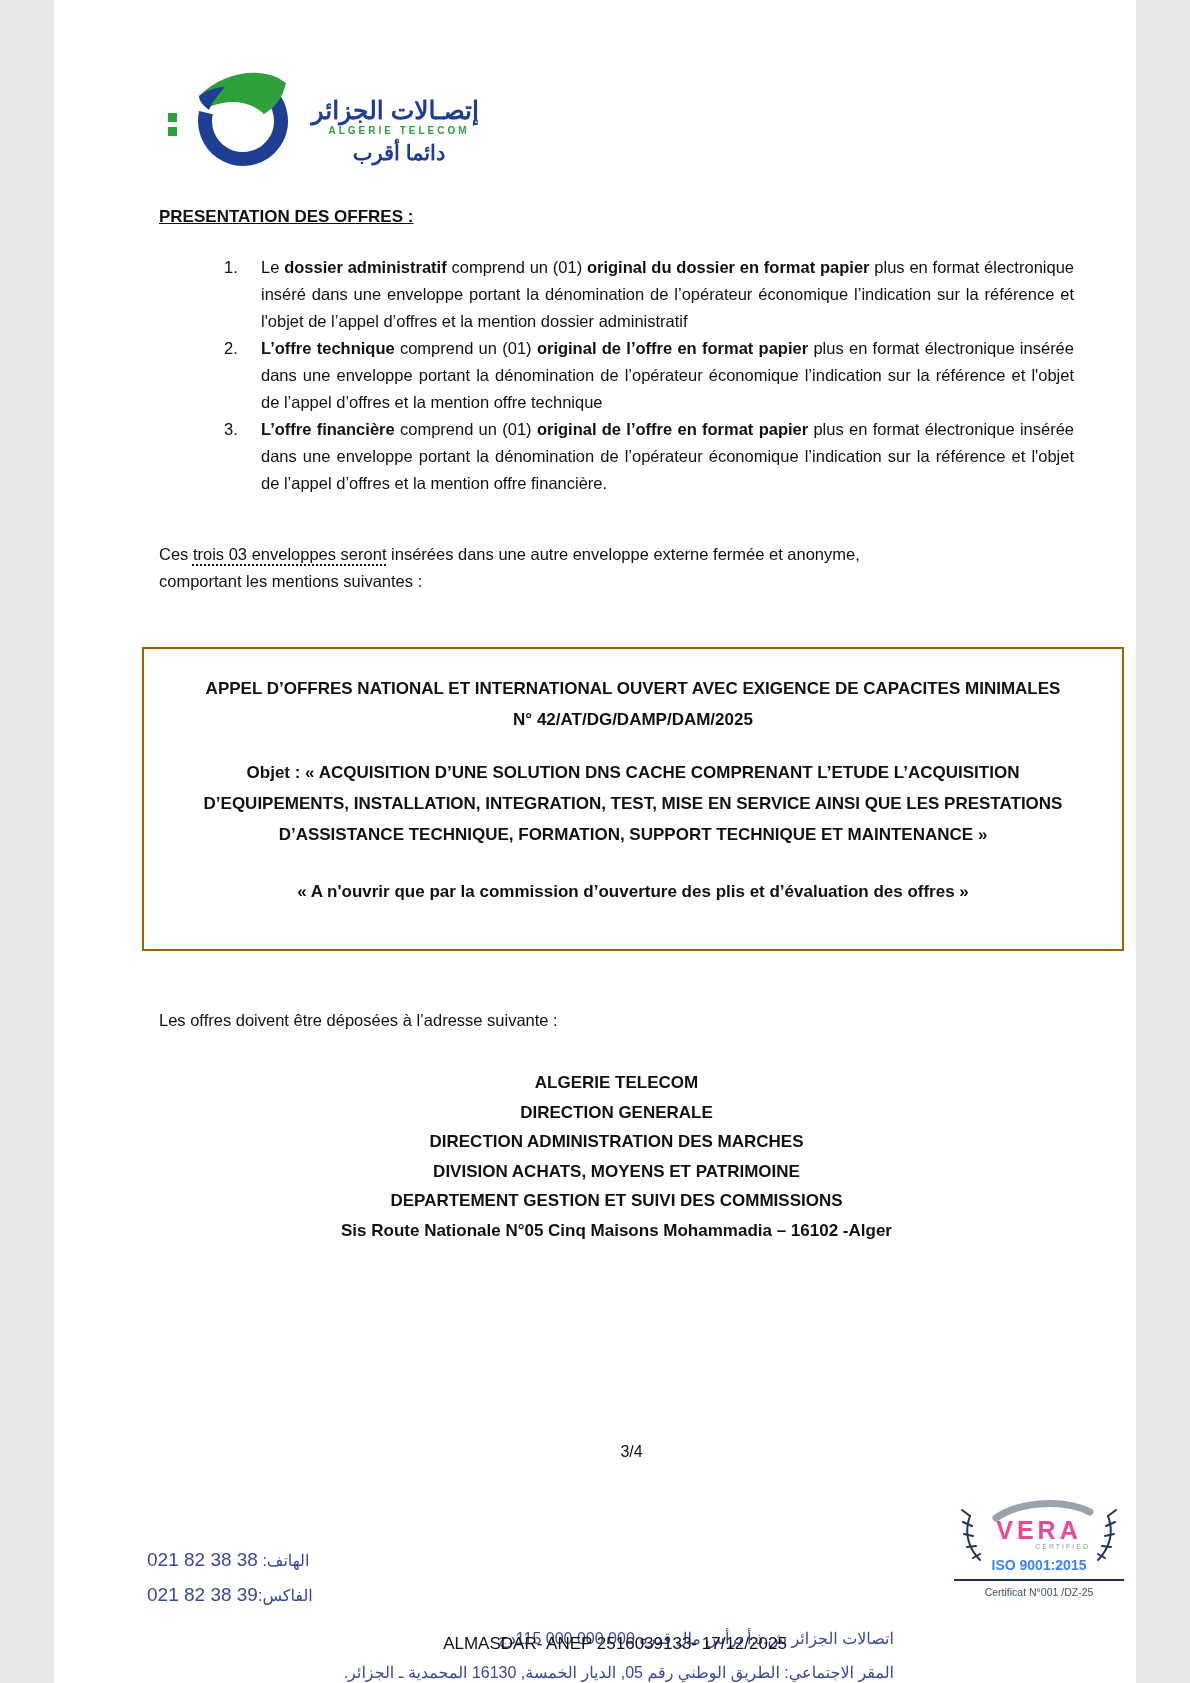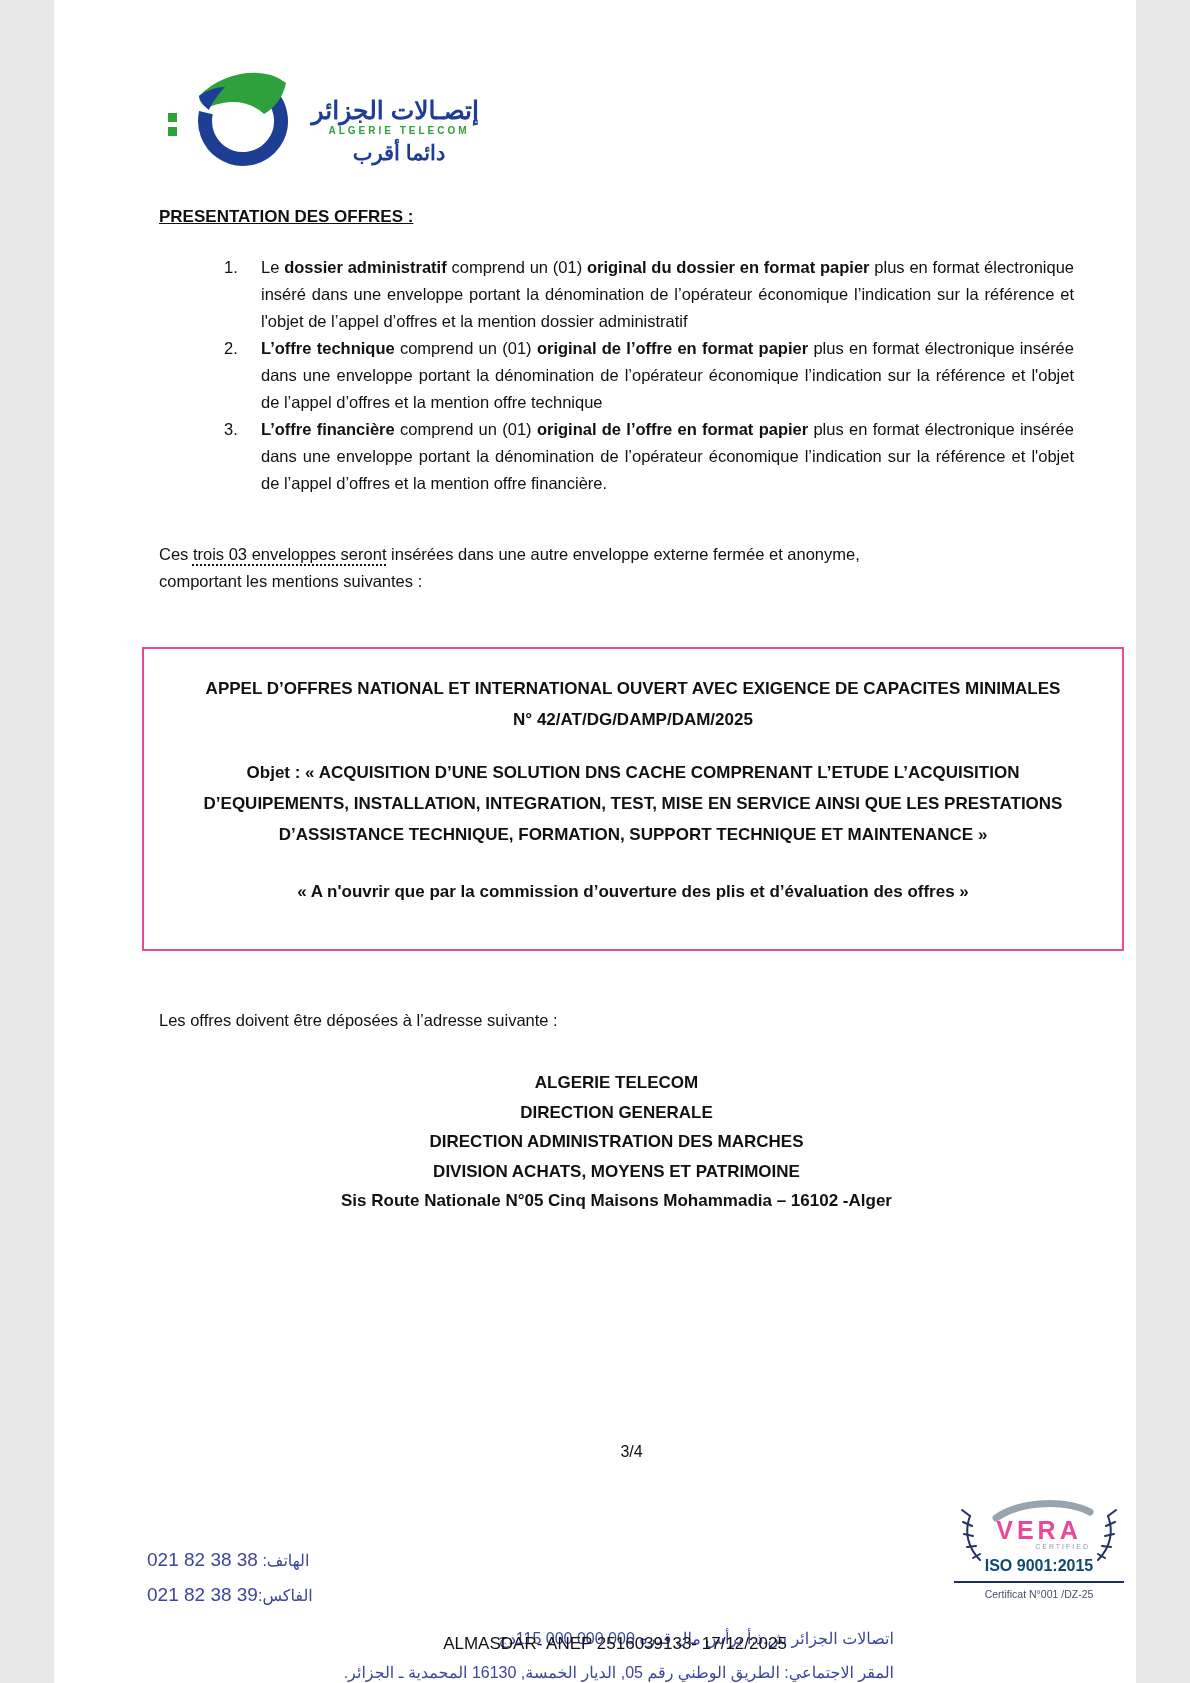--- a/index.html
+++ b/index.html
@@ -32,21 +32,21 @@
     text-decoration-style:dotted;
     text-decoration-thickness:2px;
     text-underline-offset:4px;
   }
   .para{margin-top:44px;}
   
   .notice{
     box-sizing:border-box;
     margin-top:52px;margin-left:-17px;
     width:982px;
-    border:2px solid #ec4899;
+    border:2px solid #a16207;
     padding:24px 16px 42px 16px;
     text-align:center;font-weight:bold;font-size:17px;line-height:31px;
   }
   .nb-object{margin:22px auto 0;max-width:912px;}
   .nb-warning{margin-top:26px;}
   .deposit{margin-top:56px;}
   .address{margin-top:34px;text-align:center;font-weight:bold;font-size:17px;line-height:29.5px;}
   
   .pagenum{position:absolute;left:120px;width:915px;top:1443px;text-align:center;font-size:16px;}
   
@@ -54,21 +54,21 @@
   .f-row{line-height:34px;text-align:left;white-space:nowrap;}
   .f-label{font-size:16px;}
   .f-num{font-size:19px;letter-spacing:1px;}
   .footer-ar{position:absolute;right:242px;top:1622px;color:#3A479B;text-align:right;font-size:16px;line-height:34px;white-space:nowrap;}
   .f-amount{letter-spacing:.5px;}
   
   .cert{position:absolute;right:8px;top:1496px;width:178px;text-align:center;color:#223463;}
   .cert-art{position:absolute;left:0;top:0;width:178px;height:72px;}
   .cert-brand{position:relative;padding-top:22px;font-size:25px;font-weight:bold;letter-spacing:4px;color:#ec4899;line-height:24px;}
   .cert-certified{position:relative;font-size:7px;letter-spacing:2px;color:#8C98A1;text-align:right;padding-right:38px;line-height:9px;}
-  .cert-iso{font-size:16px;font-weight:bold;margin-top:6px;color:#0c4a6e;}
+  .cert-iso{font-size:14px;font-weight:bold;margin-top:6px;color:#3b82f6;}
   .cert-line{height:2px;background:#1F2F5E;margin:6px 4px 5px;}
   .cert-no{font-size:10.5px;color:#44506B;}
   
   .anep{position:absolute;left:0;width:100%;top:1634px;text-align:center;font-size:17px;color:#111;padding-left:20px;}
 </style>
 </head>
 <body>
 
 <div class="page">
 
@@ -115,20 +115,21 @@
       <div class="nb-warning">« A n'ouvrir que par la commission d’ouverture des plis et d’évaluation des offres »</div>
     </div>
 
     <div class="deposit">Les offres doivent être déposées à l’adresse suivante :</div>
 
     <div class="address">
       <div>ALGERIE TELECOM</div>
       <div>DIRECTION GENERALE</div>
       <div>DIRECTION ADMINISTRATION DES MARCHES</div>
       <div>DIVISION ACHATS, MOYENS ET PATRIMOINE</div>
+      <div>DEPARTEMENT GESTION ET SUIVI DES COMMISSIONS</div>
       <div>Sis Route Nationale N°05 Cinq Maisons Mohammadia – 16102 -Alger</div>
     </div>
   </div>
 
   <div class="pagenum">3/4</div>
 
   <div class="footer-left">
     <div class="f-row" dir="rtl"><span class="f-label">الهاتف:</span> <span class="f-num" dir="ltr">021 82 38 38</span></div>
     <div class="f-row" dir="rtl"><span class="f-label">الفاكس:</span><span class="f-num" dir="ltr">021 82 38 39</span></div>
   </div>

